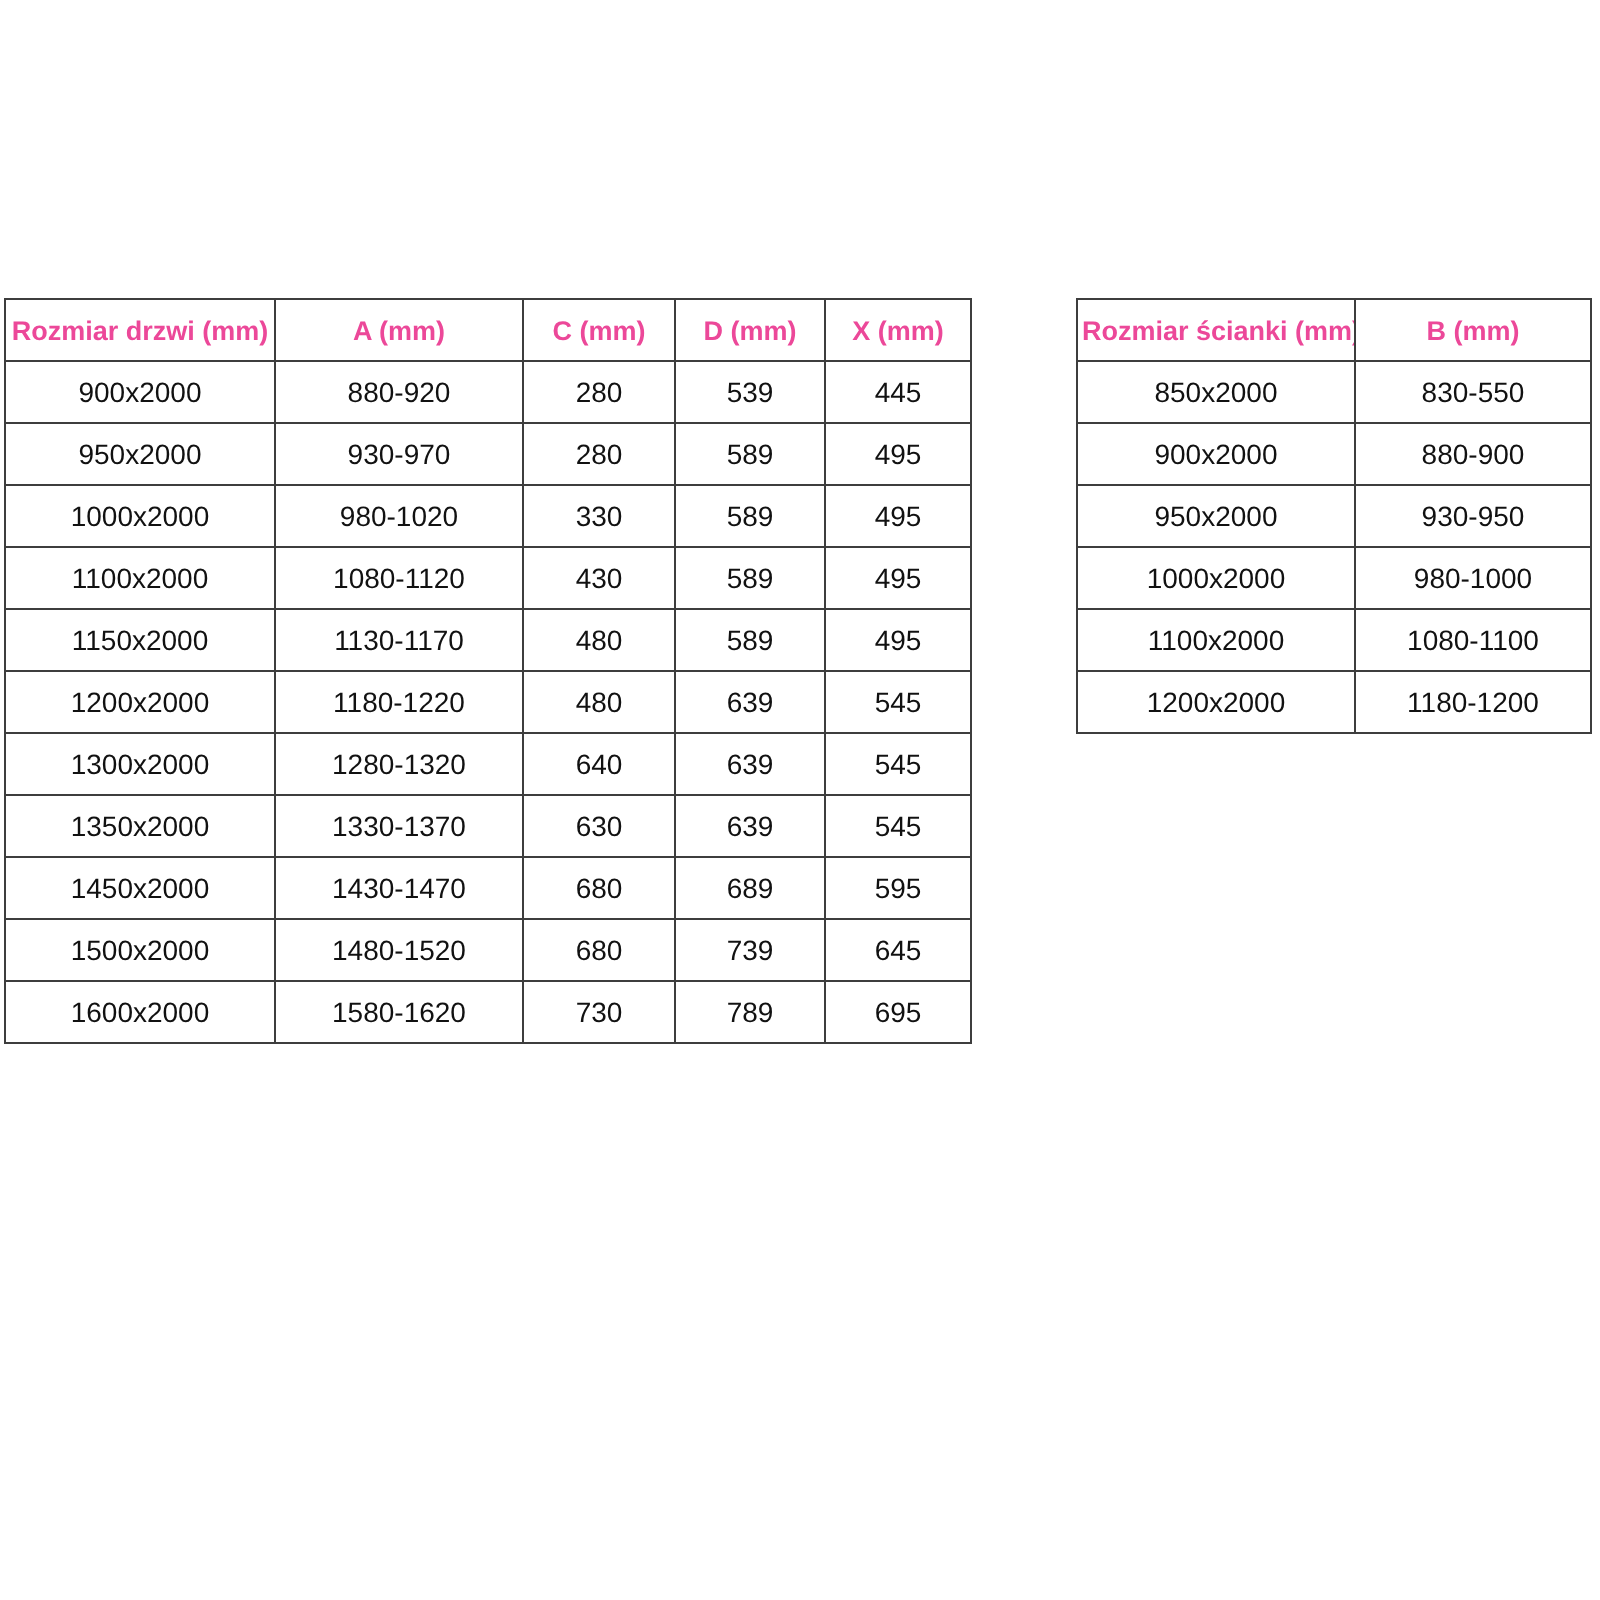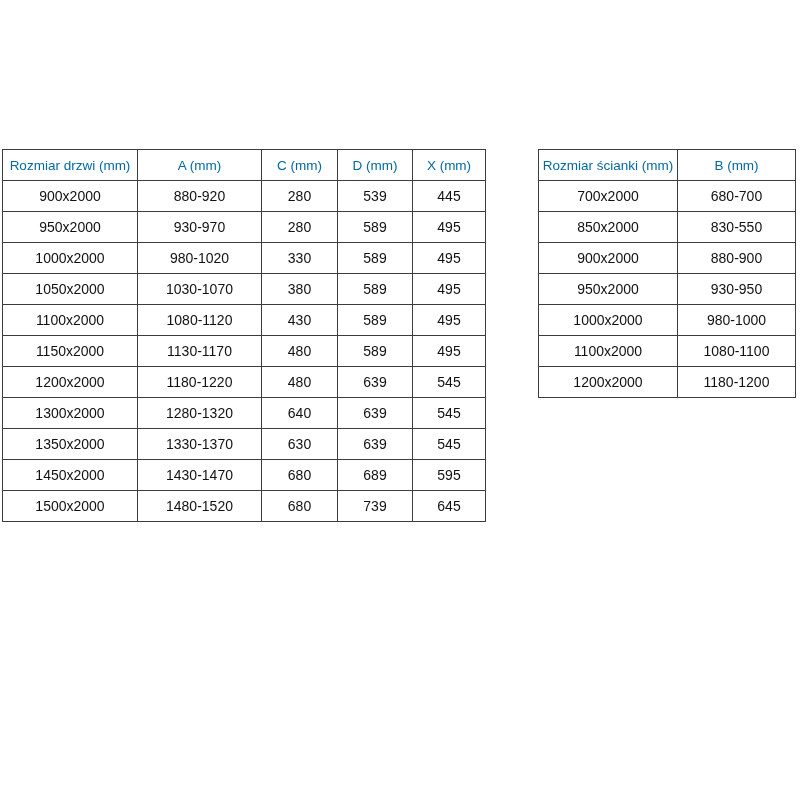--- a/index.html
+++ b/index.html
@@ -24,23 +24,23 @@
   table.spec th, table.spec td {
     border: 1px solid #3d3d3d;
     text-align: center;
     vertical-align: middle;
     height: 31px;
     white-space: nowrap;
     overflow: hidden;
     padding: 0 2px;
   }
   table.spec th {
-    font-weight: normal;
+    font-weight: bold;
     font-size: 13.5px;
-    color: #0369a1;
+    color: #ec4899;
   }
   table.spec td {
     font-weight: normal;
     font-size: 14px;
     color: #111111;
   }
   #door-table { left: 2px; top: 149px; width: 483px; }
   #wall-table { left: 538px; top: 149px; width: 257px; }
 </style>
 </head>
@@ -81,27 +81,20 @@
           <td>495</td>
         </tr>
         <tr>
           <td>1000x2000</td>
           <td>980-1020</td>
           <td>330</td>
           <td>589</td>
           <td>495</td>
         </tr>
         <tr>
-          <td>1050x2000</td>
-          <td>1030-1070</td>
-          <td>380</td>
-          <td>589</td>
-          <td>495</td>
-        </tr>
-        <tr>
           <td>1100x2000</td>
           <td>1080-1120</td>
           <td>430</td>
           <td>589</td>
           <td>495</td>
         </tr>
         <tr>
           <td>1150x2000</td>
           <td>1130-1170</td>
           <td>480</td>
@@ -136,39 +129,42 @@
           <td>689</td>
           <td>595</td>
         </tr>
         <tr>
           <td>1500x2000</td>
           <td>1480-1520</td>
           <td>680</td>
           <td>739</td>
           <td>645</td>
         </tr>
+        <tr>
+          <td>1600x2000</td>
+          <td>1580-1620</td>
+          <td>730</td>
+          <td>789</td>
+          <td>695</td>
+        </tr>
       </tbody>
   </table>
 
   <table class="spec" id="wall-table">
     <colgroup>
       <col style="width:139px">
       <col style="width:118px">
     </colgroup>
     <thead>
       <tr>
         <th>Rozmiar ścianki (mm)</th>
         <th>B (mm)</th>
       </tr>
     </thead>
     <tbody>
-        <tr>
-          <td>700x2000</td>
-          <td>680-700</td>
-        </tr>
         <tr>
           <td>850x2000</td>
           <td>830-550</td>
         </tr>
         <tr>
           <td>900x2000</td>
           <td>880-900</td>
         </tr>
         <tr>
           <td>950x2000</td>

